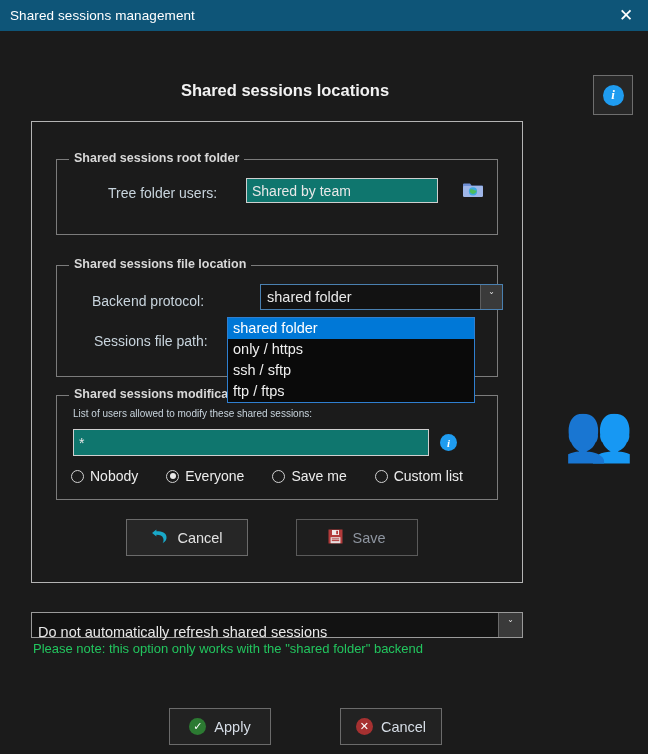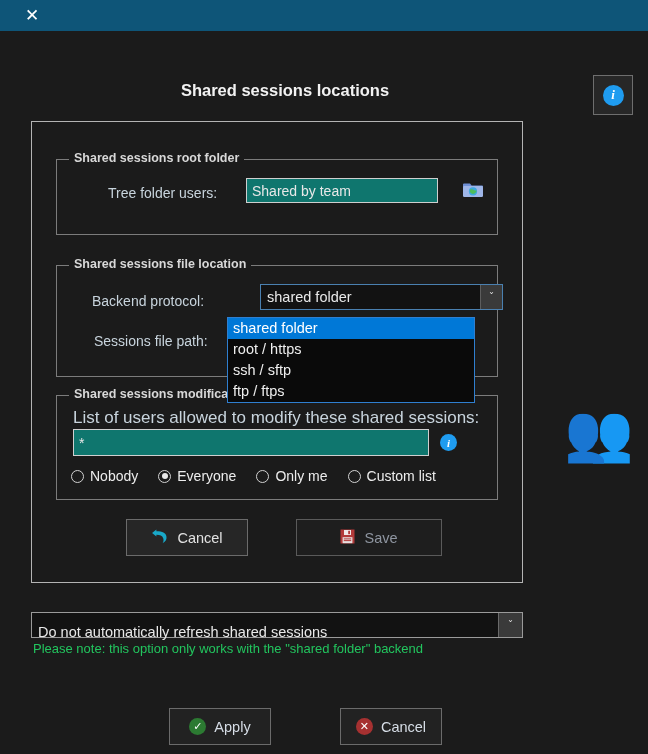--- a/index.html
+++ b/index.html
@@ -212,35 +212,35 @@
     white-space: nowrap;
   }
   .dropdown-item.selected {
     background: #0078d7;
     color: #ffffff;
   }
 
   
   #label-userlist {
     left: 16px; top: 12px;
-    font-size: 17px; color: #c8d4dd;
+    font-size: 10px; color: #c8d4dd;
   }
   #input-userlist { left: 16px; top: 33px; width: 356px; height: 27px; }
   #info-userlist {
     position: absolute;
     left: 383px; top: 38px;
   }
 
   .radio-row {
     position: absolute;
     left: 14px;
     top: 72px;
     display: flex;
     align-items: flex-end;
-    gap: 0px;
+    gap: 8px;
   }
   .radio-item {
     display: flex;
     align-items: center;
     margin-right: 20px;
     font-size: 14px;
     color: #ededed;
     white-space: nowrap;
   }
   .radio-mark {
@@ -276,21 +276,21 @@
     font-size: 14.5px;
     color: #e2e2e2;
   }
   .btn.disabled {
     color: #8e95a0;
     border-color: #5a5a5a;
     background: #1e1e1e;
   }
 
   #btn-cancel-inner { left: 94px; top: 397px; width: 122px; height: 37px; }
-  #btn-save-inner   { left: 264px; top: 397px; width: 146px; height: 37px; }
+  #btn-save-inner   { left: 264px; top: 397px; width: 122px; height: 37px; }
 
   
   .combo-bottom {
     position: absolute;
     left: 31px;
     top: 581px;
     width: 492px;
     height: 26px;
     background: #121212;
     border: 1px solid #9a9a9a;
@@ -372,20 +372,21 @@
     font-family: "DejaVu Sans", sans-serif;
   }
 
   .undo-icon { flex: none; }
   .floppy-icon { flex: none; }
 </style>
 </head>
 <body>
 
 <div class="titlebar">
+  <span class="titlebar-text">Shared sessions management</span>
   <span class="close-btn">✕</span>
 </div>
 
 <div class="dialog-body">
 
   <div class="page-title">Shared sessions locations</div>
 
   <div class="info-square">
     <span class="info-circle">i</span>
   </div>
@@ -432,21 +433,21 @@
         <span class="radio-item">
           <span class="radio-mark"></span>
           <span>Nobody</span>
         </span>
         <span class="radio-item checked">
           <span class="radio-mark"></span>
           <span>Everyone</span>
         </span>
         <span class="radio-item">
           <span class="radio-mark"></span>
-          <span>Only me</span>
+          <span>Save me</span>
         </span>
         <span class="radio-item">
           <span class="radio-mark"></span>
           <span>Custom list</span>
         </span>
       </div>
     </div>
 
     <div class="btn" id="btn-cancel-inner">
       <span class="undo-icon">
@@ -467,21 +468,21 @@
           <rect x="3.8" y="9.4" width="7.4" height="1" fill="#b23a3a"></rect>
           <rect x="3.8" y="11.1" width="7.4" height="1" fill="#b23a3a"></rect>
         </svg>
       </span>
       <span>Save</span>
     </div>
   </div>
 
   <div class="dropdown">
     <div class="dropdown-item selected">shared folder</div>
-    <div class="dropdown-item">root / https</div>
+    <div class="dropdown-item">only / https</div>
     <div class="dropdown-item">ssh / sftp</div>
     <div class="dropdown-item">ftp / ftps</div>
   </div>
 
   <div class="people-icon">👥</div>
 
   <div class="combo-bottom">
     <span class="combo-text">Do not automatically refresh shared sessions</span>
     <span class="combo-arrow">ˇ</span>
   </div>

